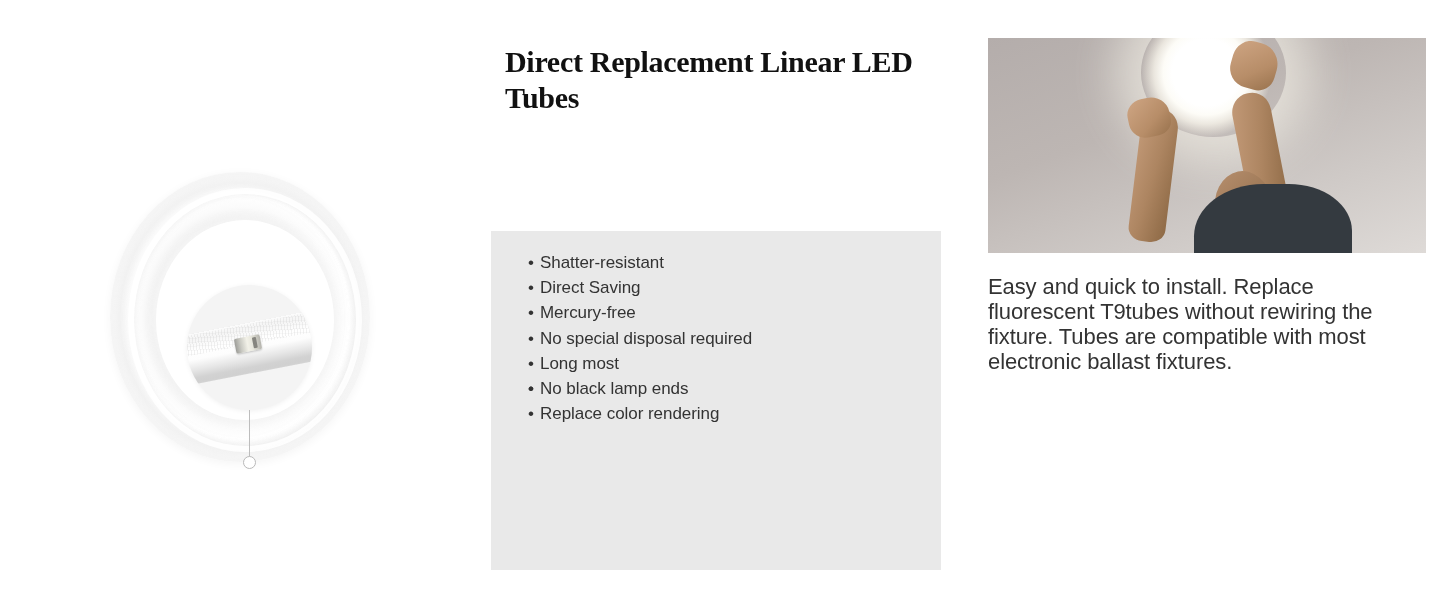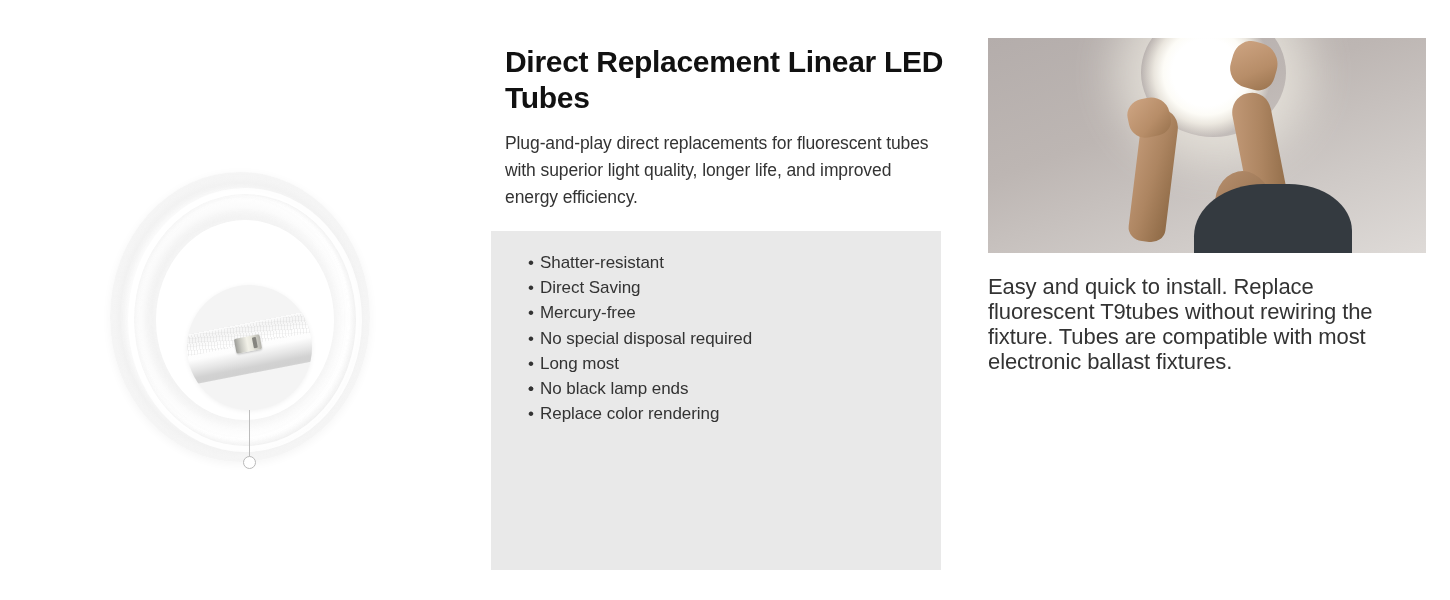--- a/index.html
+++ b/index.html
@@ -144,20 +144,21 @@
     border-radius: 50%;
     background: #ffffff;
   }
 
   
   #middle-col {
     position: absolute;
     left: 505px;
     top: 44px;
     width: 446px;
+    font-family: Liberation Serif, serif;
   }
   #main-heading {
     margin: 0;
     font-size: 30px;
     line-height: 36px;
     font-weight: 700;
     letter-spacing: -0.3px;
     color: #111111;
   }
   #intro-paragraph {
@@ -296,21 +297,20 @@
     <div class="callout-tube"></div>
     <div class="callout-speckle"></div>
     <div class="callout-pin"></div>
   </div>
   <div class="callout-leader"></div>
   <div class="callout-marker"></div>
 </div>
 
 <div id="middle-col">
   <h1 id="main-heading">Direct Replacement Linear LED Tubes</h1>
-  <p id="intro-paragraph">Plug-and-play direct replacements for fluorescent tubes with superior light quality, longer life, and improved energy efficiency.</p>
 </div>
 
 <div id="features-panel">
   <ul id="features-list">
     <li>
       <span class="bullet-dot">•</span>
       <span>Shatter-resistant</span>
     </li>
     <li>
       <span class="bullet-dot">•</span>

